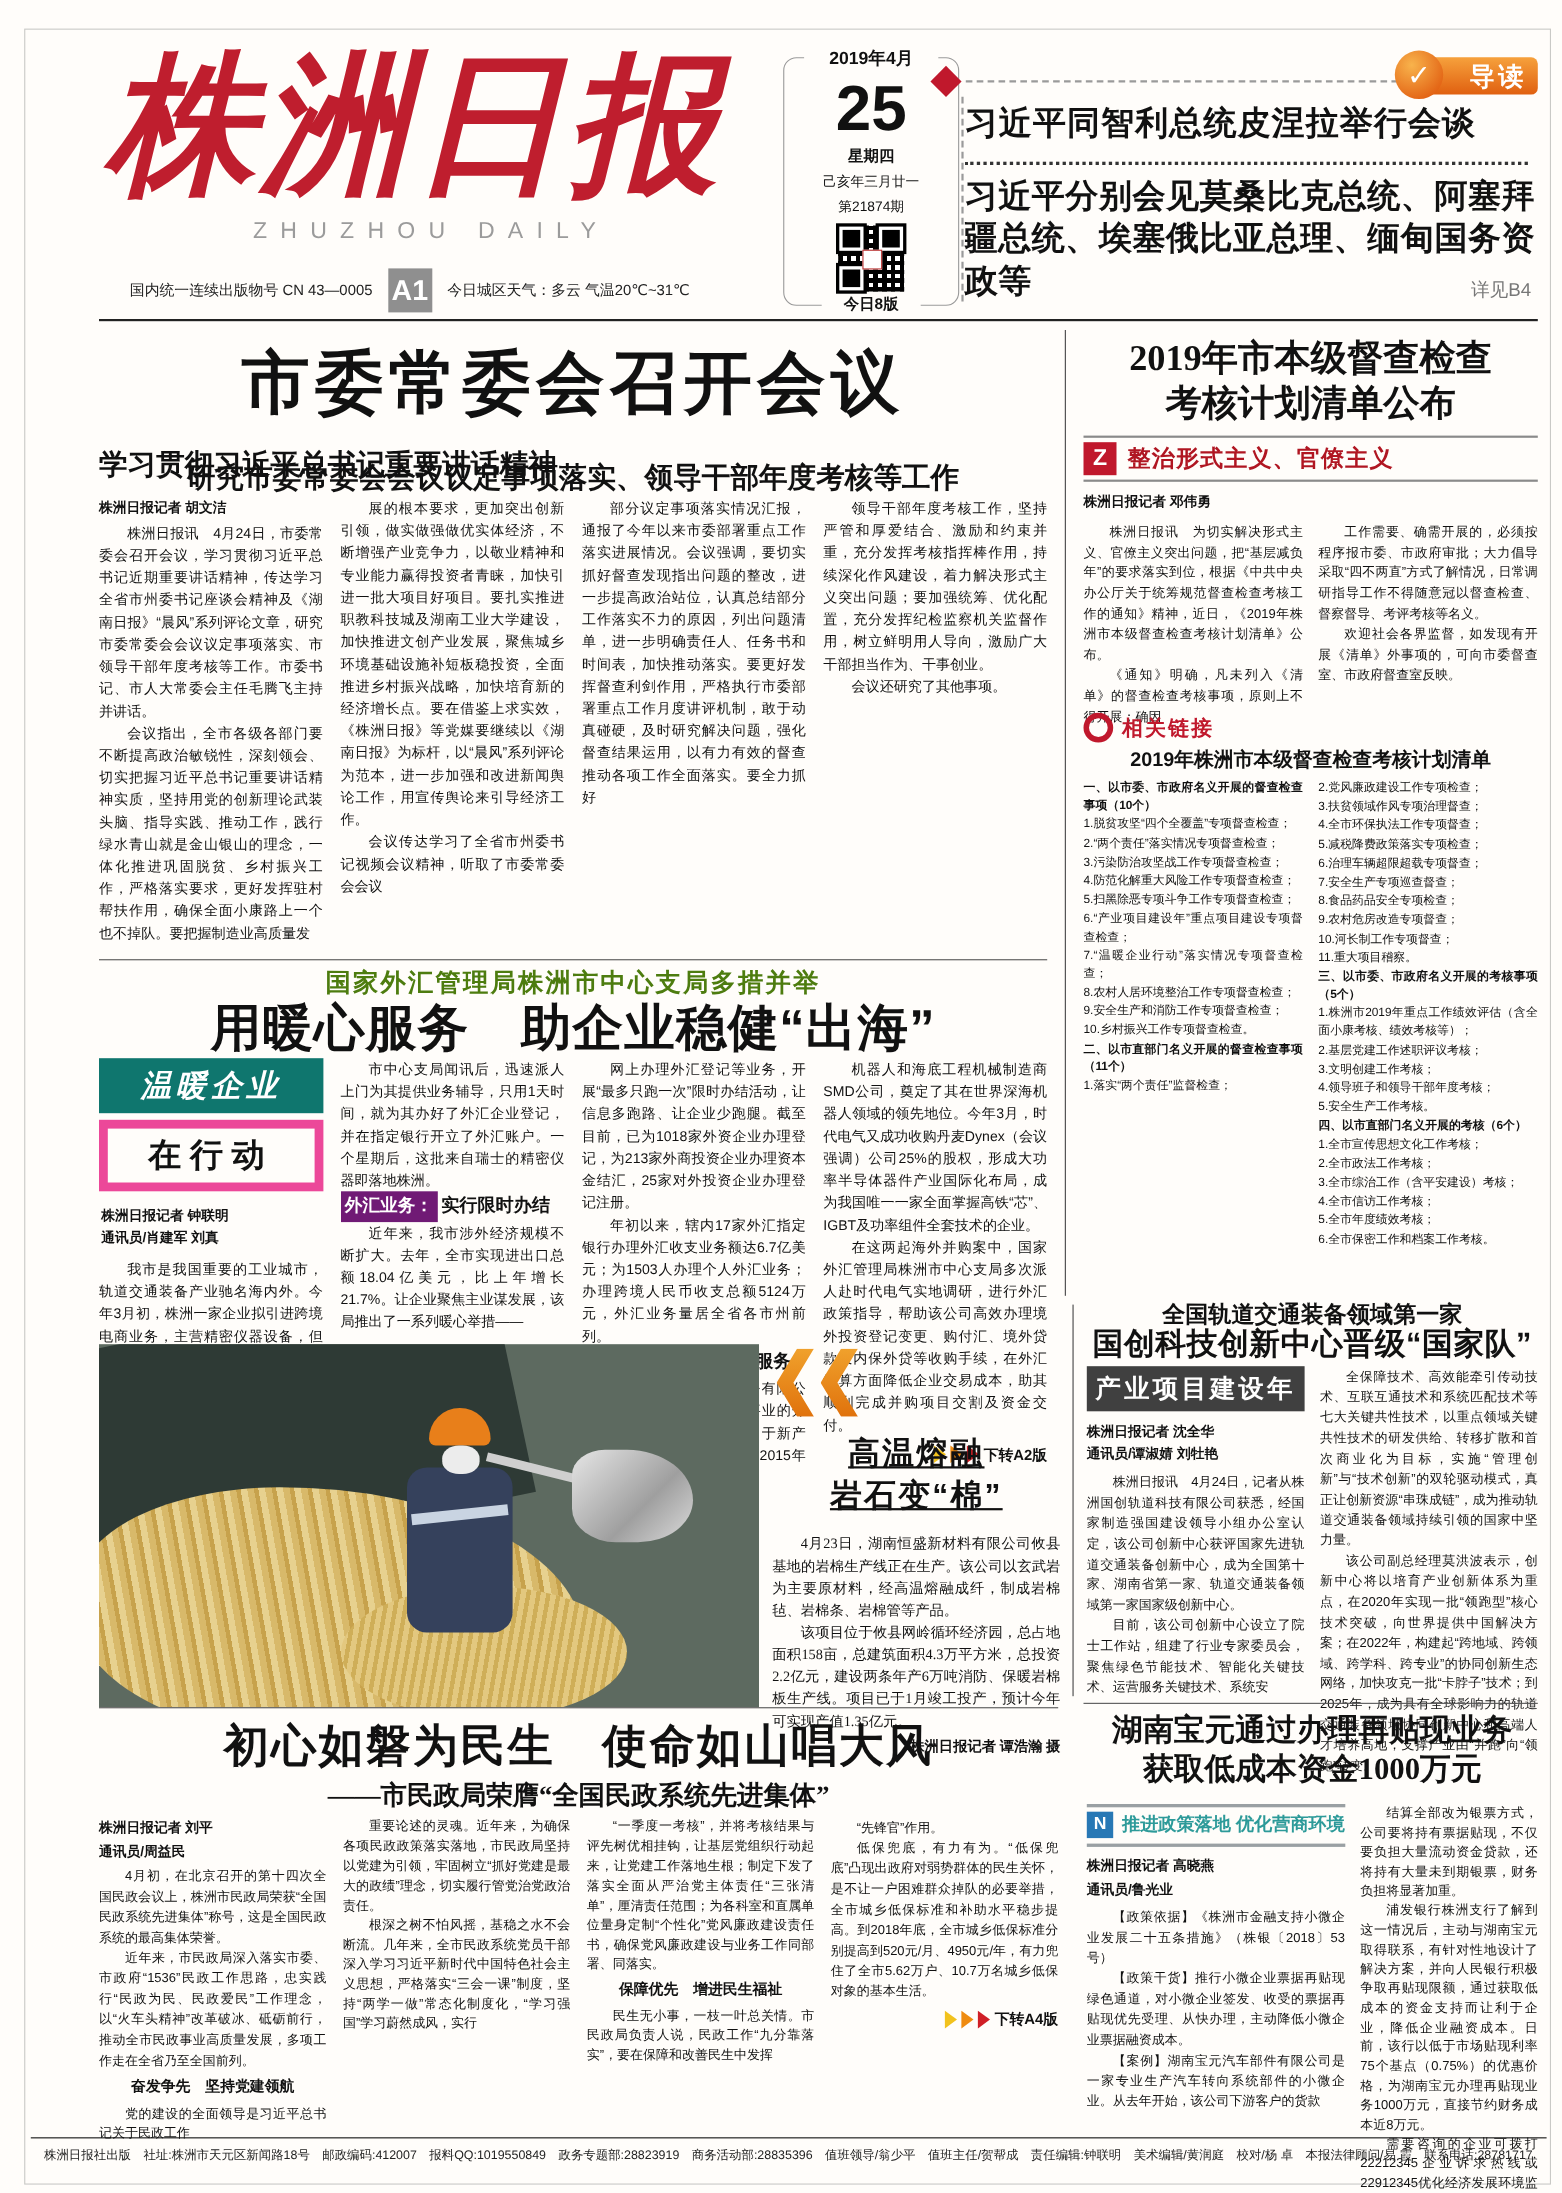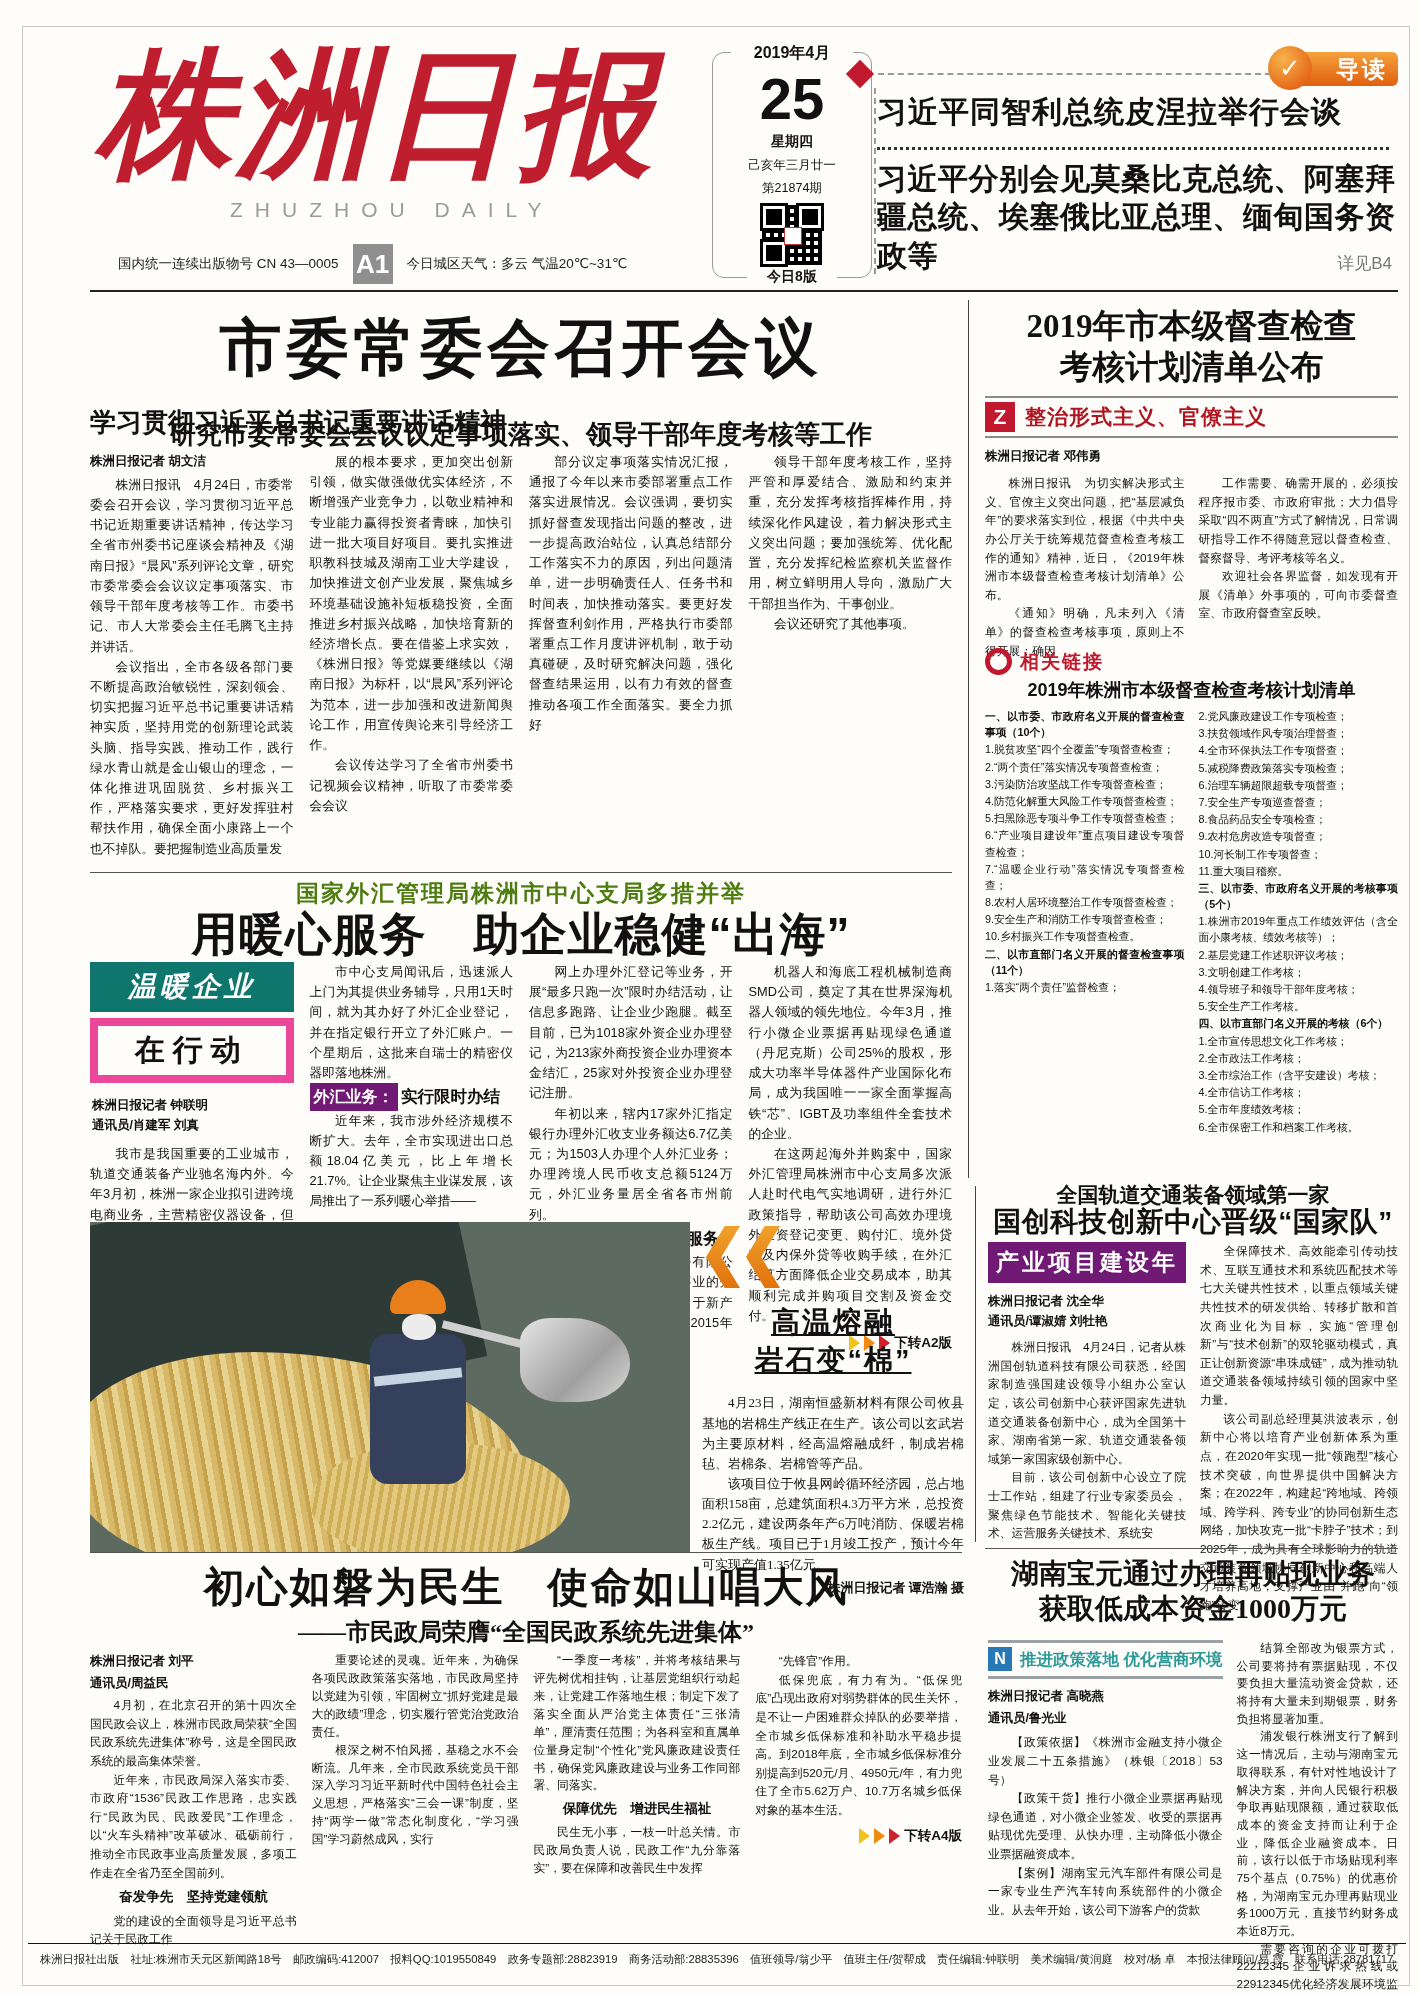--- a/index.html
+++ b/index.html
@@ -133,21 +133,21 @@
      font-family:"Liberation Sans",sans-serif;text-decoration:underline;}
   .cap-text{margin-top:14px;font-size:13px;line-height:1.55;text-align:justify;font-family:"Liberation Serif",serif;}
   .cap-text p{text-indent:2em;margin:0;}
   .cap-credit{text-align:right;font-size:13px;margin-top:4px;font-family:"Liberation Serif",serif;font-weight:bold;}
 
   
   .inno-kicker{position:absolute;left:988px;top:1181px;width:410px;text-align:center;font-size:21px;font-weight:900;
      font-family:"Liberation Serif",serif;}
   .inno-head{position:absolute;left:988px;top:1203px;width:410px;text-align:center;font-size:28px;font-weight:900;letter-spacing:0.5px;}
   .inno-body{position:absolute;left:988px;top:1242px;width:410px;height:300px;gap:14px;}
-  .indbadge{background:#701a75;color:#fff;font-size:23px;font-weight:900;text-align:center;padding:5px 0;letter-spacing:3px;}
+  .indbadge{background:#404040;color:#fff;font-size:23px;font-weight:900;text-align:center;padding:5px 0;letter-spacing:3px;}
 
   
   .mz-head{position:absolute;left:90px;top:1560px;width:872px;text-align:center;font-size:41px;letter-spacing:2px;}
   .mz-sub{position:absolute;left:90px;top:1616px;width:872px;text-align:center;font-size:24px;font-weight:bold;
      font-family:"Liberation Serif",serif;}
   .mz-body{position:absolute;left:90px;top:1652px;width:872px;height:282px;gap:15px;}
   .mz-body .col{font-size:11.8px;line-height:1.52;}
 
   
   .by-head{position:absolute;left:988px;top:1556px;width:410px;text-align:center;font-size:28px;line-height:1.25;}
@@ -339,21 +339,21 @@
       <p class="tagline">
         <span class="redtag">海外融资：</span>
         <span class="tagrest">提供贴心服务</span>
       </p>
       <div class="btxt">
           <p>株洲中车时代电气股份有限公司是我国电气化铁路装备事业的开拓者，近年来，该公司致力于新产业领域和海外市场的拓展，2015年通过收购英国深海</p>
         </div>
     </div>
     <div class="col btxt">
       <div class="btxt">
-          <p>机器人和海底工程机械制造商SMD公司，奠定了其在世界深海机器人领域的领先地位。今年3月，推行小微企业票据再贴现绿色通道（丹尼克斯）公司25%的股权，形成大功率半导体器件产业国际化布局，成为我国唯一一家全面掌握高铁“芯”、IGBT及功率组件全套技术的企业。</p>
+          <p>机器人和海底工程机械制造商SMD公司，奠定了其在世界深海机器人领域的领先地位。今年3月，时代电气又成功收购丹麦Dynex（会议强调）公司25%的股权，形成大功率半导体器件产业国际化布局，成为我国唯一一家全面掌握高铁“芯”、IGBT及功率组件全套技术的企业。</p>
           <p>在这两起海外并购案中，国家外汇管理局株洲市中心支局多次派人赴时代电气实地调研，进行外汇政策指导，帮助该公司高效办理境外投资登记变更、购付汇、境外贷款及内保外贷等收购手续，在外汇结算方面降低企业交易成本，助其顺利完成并购项目交割及资金交付。</p>
         </div>
       <div class="cont-link">
         <i class="t1"></i>
         <i class="t2"></i>
         <i class="t3"></i>
         <span>下转A2版</span>
       </div>
     </div>
   </div>

